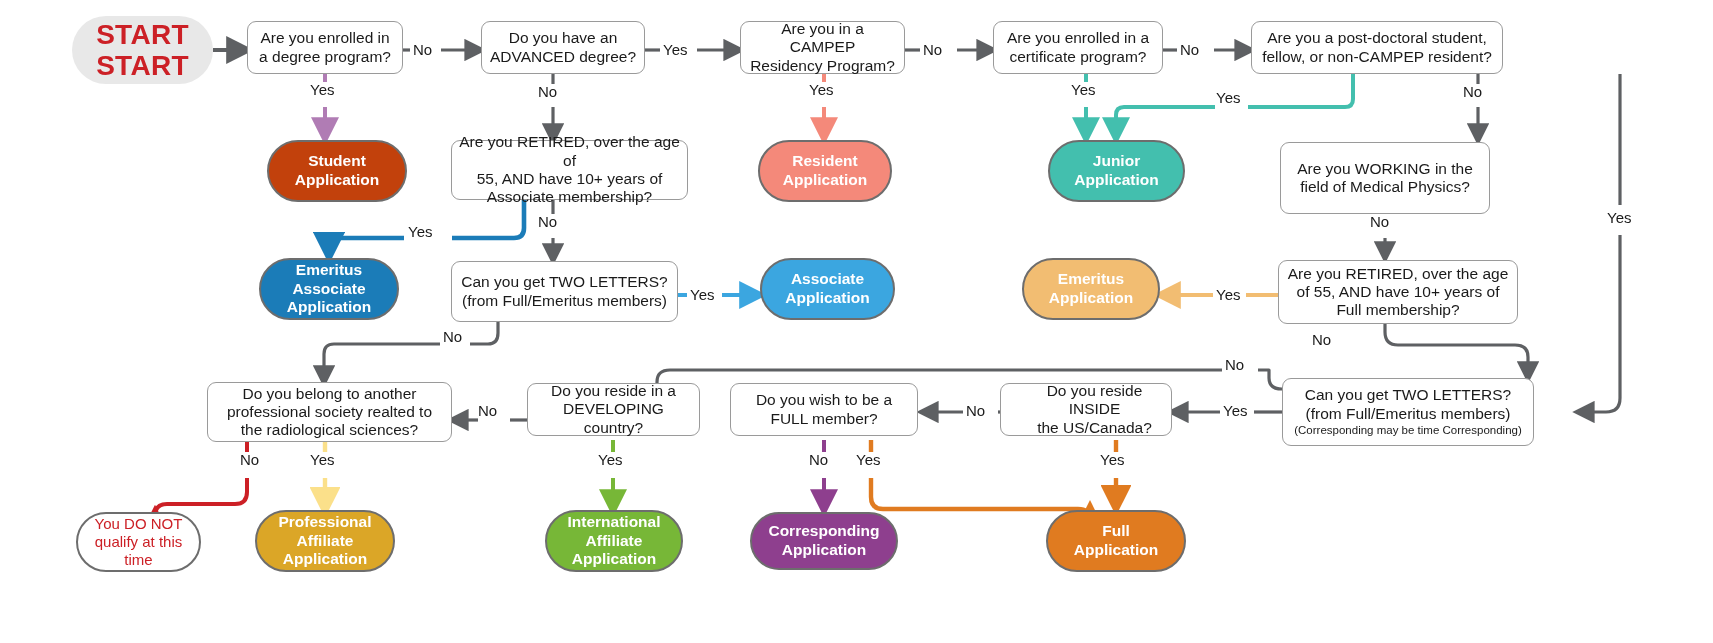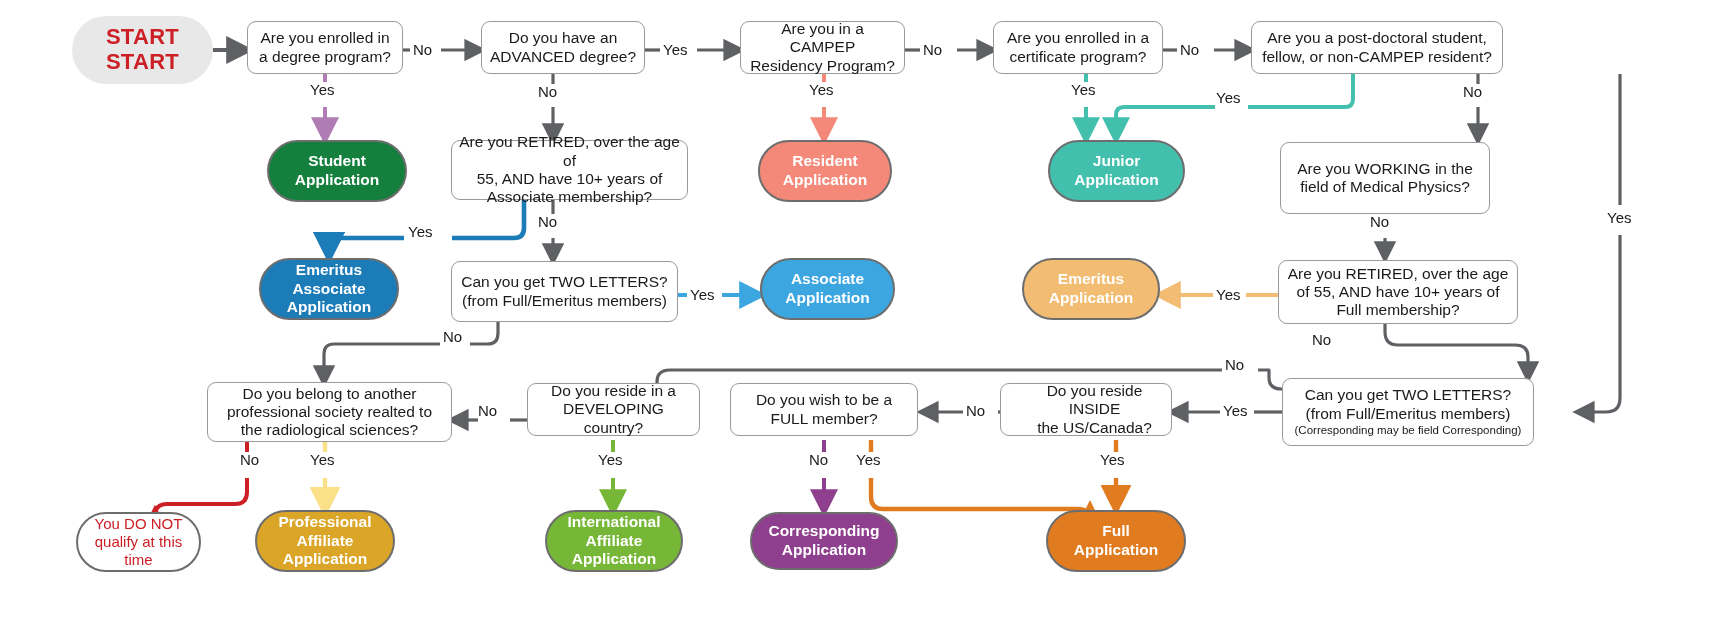--- a/index.html
+++ b/index.html
@@ -2,21 +2,21 @@
 <html><head>
 <meta charset="utf-8">
 <style>
   html,body{margin:0;padding:0;background:#ffffff;}
   body{font-family:"Liberation Sans",sans-serif;}
   #chart-root{position:relative;width:1713px;height:643px;background:#ffffff;overflow:hidden;}
   svg#wires{position:absolute;left:0;top:0;width:1713px;height:643px;pointer-events:none;}
   .node{position:absolute;box-sizing:border-box;display:flex;align-items:center;justify-content:center;text-align:center;}
   .q{background:#ffffff;border:1.6px solid #9a9a9a;border-radius:9px;color:#1a1a1a;font-size:15.5px;line-height:1.18;padding:4px 7px;box-shadow:0 0 0 0 rgba(0,0,0,0);}
   .q .sub{display:block;font-size:11.5px;line-height:1.2;margin-top:1px;}
-  .start{background:#e8e8e8;border:none;border-radius:40px;color:#cc2026;font-weight:bold;font-size:22px;line-height:1.12;letter-spacing:.3px;}
+  .start{background:#e8e8e8;border:none;border-radius:40px;color:#cc2026;font-weight:bold;font-size:28px;line-height:1.12;letter-spacing:.3px;}
   .result{border:2.6px solid #6d6d6d;border-radius:32px;color:#ffffff;font-weight:bold;font-size:15.5px;line-height:1.2;}
   .result.plain{background:#ffffff;color:#cc2026;font-weight:normal;font-size:15px;}
   .edge-label{position:absolute;background:#ffffff;color:#1a1a1a;font-size:15px;line-height:1;padding:0 3px;white-space:nowrap;}
 </style>
 </head>
 <body>
 
 <div id="chart-root">
 
   <svg id="wires" viewBox="0 0 1713 643">
@@ -155,21 +155,21 @@
   <div class="node q" style="left:247px;top:21px;width:156px;height:53px;">Are you enrolled in<br>a degree program?</div>
 
   <div class="node q" style="left:481px;top:21px;width:164px;height:53px;">Do you have an<br>ADVANCED degree?</div>
 
   <div class="node q" style="left:740px;top:21px;width:165px;height:53px;">Are you in a CAMPEP<br>Residency Program?</div>
 
   <div class="node q" style="left:993px;top:21px;width:170px;height:53px;">Are you enrolled in a<br>certificate program?</div>
 
   <div class="node q" style="left:1251px;top:21px;width:252px;height:53px;">Are you a post-doctoral student,<br>fellow, or non-CAMPEP resident?</div>
 
-  <div class="node result" style="left:267px;top:140px;width:140px;height:62px;background:#15803d;">Student<br>Application</div>
+  <div class="node result" style="left:267px;top:140px;width:140px;height:62px;background:#c2410c;">Student<br>Application</div>
 
   <div class="node q" style="left:451px;top:140px;width:237px;height:60px;">Are you RETIRED, over the age of<br>55, AND have 10+ years of<br>Associate membership?</div>
 
   <div class="node result" style="left:758px;top:140px;width:134px;height:62px;background:#f4897a;">Resident<br>Application</div>
 
   <div class="node result" style="left:1048px;top:140px;width:137px;height:62px;background:#43bfae;">Junior<br>Application</div>
 
   <div class="node q" style="left:1280px;top:142px;width:210px;height:72px;">Are you WORKING in the<br>field of Medical Physics?</div>
 
   <div class="node result" style="left:259px;top:258px;width:140px;height:62px;background:#1b7cb8;">Emeritus<br>Associate<br>Application</div>
@@ -185,21 +185,21 @@
   <div class="node q" style="left:207px;top:382px;width:245px;height:60px;">Do you belong to another<br>professional society realted to<br>the radiological sciences?</div>
 
   <div class="node q" style="left:730px;top:383px;width:188px;height:53px;">Do you wish to be a<br>FULL member?</div>
 
   <div class="node q" style="left:527px;top:383px;width:173px;height:53px;">Do you reside in a<br>DEVELOPING country?</div>
 
   <div class="node q" style="left:1000px;top:383px;width:172px;height:53px;padding-left:24px;">Do you reside INSIDE<br>the US/Canada?</div>
 
   <div class="node q" style="left:1282px;top:378px;width:252px;height:68px;flex-direction:column;">
     <span>Can you get TWO LETTERS?<br>(from Full/Emeritus members)</span>
-    <span class="sub">(Corresponding may be field Corresponding)</span>
+    <span class="sub">(Corresponding may be time Corresponding)</span>
   </div>
 
   <div class="node result plain" style="left:76px;top:512px;width:125px;height:60px;background:#ffffff;">You DO NOT<br>qualify at this<br>time</div>
 
   <div class="node result" style="left:255px;top:510px;width:140px;height:62px;background:#dba627;">Professional<br>Affiliate<br>Application</div>
 
   <div class="node result" style="left:545px;top:510px;width:138px;height:62px;background:#77b737;">International<br>Affiliate<br>Application</div>
 
   <div class="node result" style="left:750px;top:512px;width:148px;height:58px;background:#8e3f8e;">Corresponding<br>Application</div>
 

